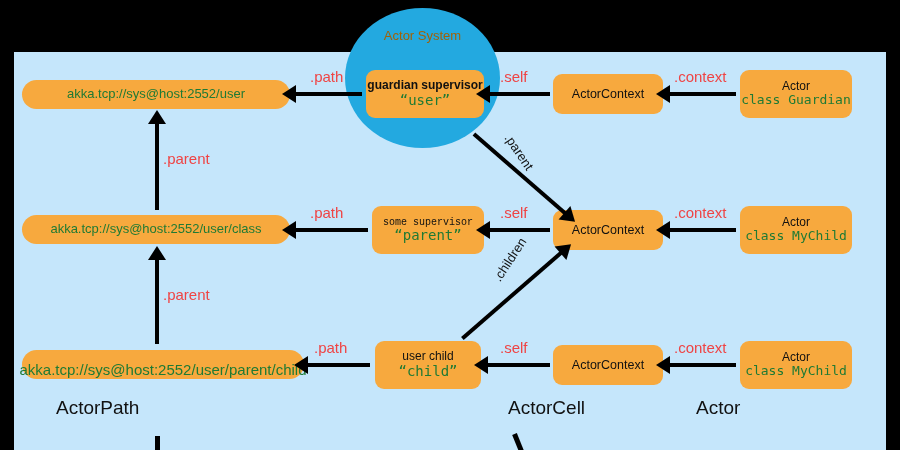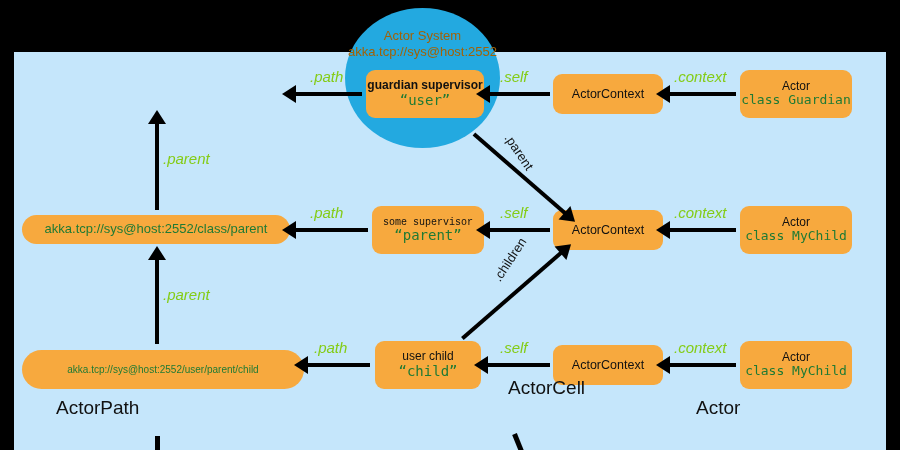--- a/index.html
+++ b/index.html
@@ -49,39 +49,41 @@
     position:absolute;top:-12px;left:-7px;width:0;height:0;
     border-left:9px solid transparent;border-right:9px solid transparent;
     border-bottom:14px solid #000;
   }
   .arrow-d{position:absolute;height:4px;background:#000;transform-origin:0 50%;}
   .arrow-d .head{
     position:absolute;left:-12px;top:-7px;width:0;height:0;
     border-top:9px solid transparent;border-bottom:9px solid transparent;
     border-right:14px solid #000;
   }
-  .alabel{position:absolute;color:#84cc16;font-size:15px;white-space:nowrap;font-style:italic;}
+  .alabel{position:absolute;color:#ef4444;font-size:15px;white-space:nowrap;}
   .alabel-rot{position:absolute;color:#111;font-size:13px;white-space:nowrap;transform-origin:0 0;}
 
   .colhdr{position:absolute;font-size:19px;color:#111;text-align:left;white-space:nowrap;}
 
   .stub{position:absolute;background:#000;}
 </style>
 </head>
 <body>
 
 <div id="stage">
   <div id="panel"></div>
 
   <div id="sys-circle"></div>
   <div id="sys-label">
     <div>Actor System</div>
-    <div>akka.tcp://sys@host:2552</div>
-  </div>
-
+  </div>
+
+  <div class="node pill" style="left:22px;top:80px;width:268px;height:29px;font-size:13px;">
+    <span class="green">akka.tcp://sys@host:2552/user</span>
+  </div>
 
   <div class="node rrect" style="left:366px;top:70px;width:118px;height:48px;">
     <span class="blk" style="font-size:12px;font-weight:bold;">guardian supervisor</span>
     <span class="mono" style="font-size:14px;">“user”</span>
   </div>
 
   <div class="node rrect" style="left:553px;top:74px;width:110px;height:40px;font-size:12.5px;">
     <span class="blk">ActorContext</span>
   </div>
 
@@ -99,21 +101,21 @@
     <div class="head"></div>
   </div>
   <div class="alabel" style="left:500px;top:68px;">.self</div>
 
   <div class="arrow-h" style="left:668px;top:92px;width:68px;">
     <div class="head"></div>
   </div>
   <div class="alabel" style="left:674px;top:68px;">.context</div>
 
   <div class="node pill" style="left:22px;top:215px;width:268px;height:29px;font-size:13px;">
-    <span class="green">akka.tcp://sys@host:2552/class/parent</span>
+    <span class="green">akka.tcp://sys@host:2552/user/class</span>
   </div>
 
   <div class="node rrect" style="left:372px;top:206px;width:112px;height:48px;">
     <span class="blk" style="font-size:10px;font-family:Liberation Mono, monospace;">some supervisor</span>
     <span class="mono" style="font-size:14px;">“parent”</span>
   </div>
 
   <div class="node rrect" style="left:553px;top:210px;width:110px;height:40px;font-size:12.5px;">
     <span class="blk">ActorContext</span>
   </div>
@@ -131,21 +133,21 @@
   <div class="arrow-h" style="left:488px;top:228px;width:62px;">
     <div class="head"></div>
   </div>
   <div class="alabel" style="left:500px;top:204px;">.self</div>
 
   <div class="arrow-h" style="left:668px;top:228px;width:68px;">
     <div class="head"></div>
   </div>
   <div class="alabel" style="left:674px;top:204px;">.context</div>
 
-  <div class="node pill" style="left:22px;top:350px;width:282px;height:39px;font-size:10px;">
+  <div class="node pill" style="left:22px;top:350px;width:282px;height:29px;font-size:15px;justify-content:flex-end;">
     <span class="green">akka.tcp://sys@host:2552/user/parent/child</span>
   </div>
 
   <div class="node rrect" style="left:375px;top:341px;width:106px;height:48px;">
     <span class="blk" style="font-size:12px;">user child</span>
     <span class="mono" style="font-size:14px;text-align:center;">“child”</span>
   </div>
 
   <div class="node rrect" style="left:553px;top:345px;width:110px;height:40px;font-size:12.5px;">
     <span class="blk">ActorContext</span>
@@ -189,15 +191,15 @@
   <div class="alabel-rot" style="left:514px;top:131px;transform:rotate(56deg);">.parent</div>
 
   <div class="arrow-d" style="left:562px;top:250px;width:132px;transform:rotate(139deg);">
     <div class="head"></div>
   </div>
   <div class="alabel-rot" style="left:490px;top:276px;transform:rotate(-57deg);">.children</div>
 
   <div class="stub" style="left:512px;top:434px;width:5px;height:20px;transform:rotate(-22deg);transform-origin:50% 0;"></div>
 
   <div class="colhdr" style="left:56px;top:397px;width:200px;">ActorPath</div>
-  <div class="colhdr" style="left:508px;top:377px;width:200px;">ActorCell</div>
+  <div class="colhdr" style="left:508px;top:397px;width:200px;">ActorCell</div>
   <div class="colhdr" style="left:696px;top:397px;width:200px;">Actor</div>
 </div>
 
 </body></html>

